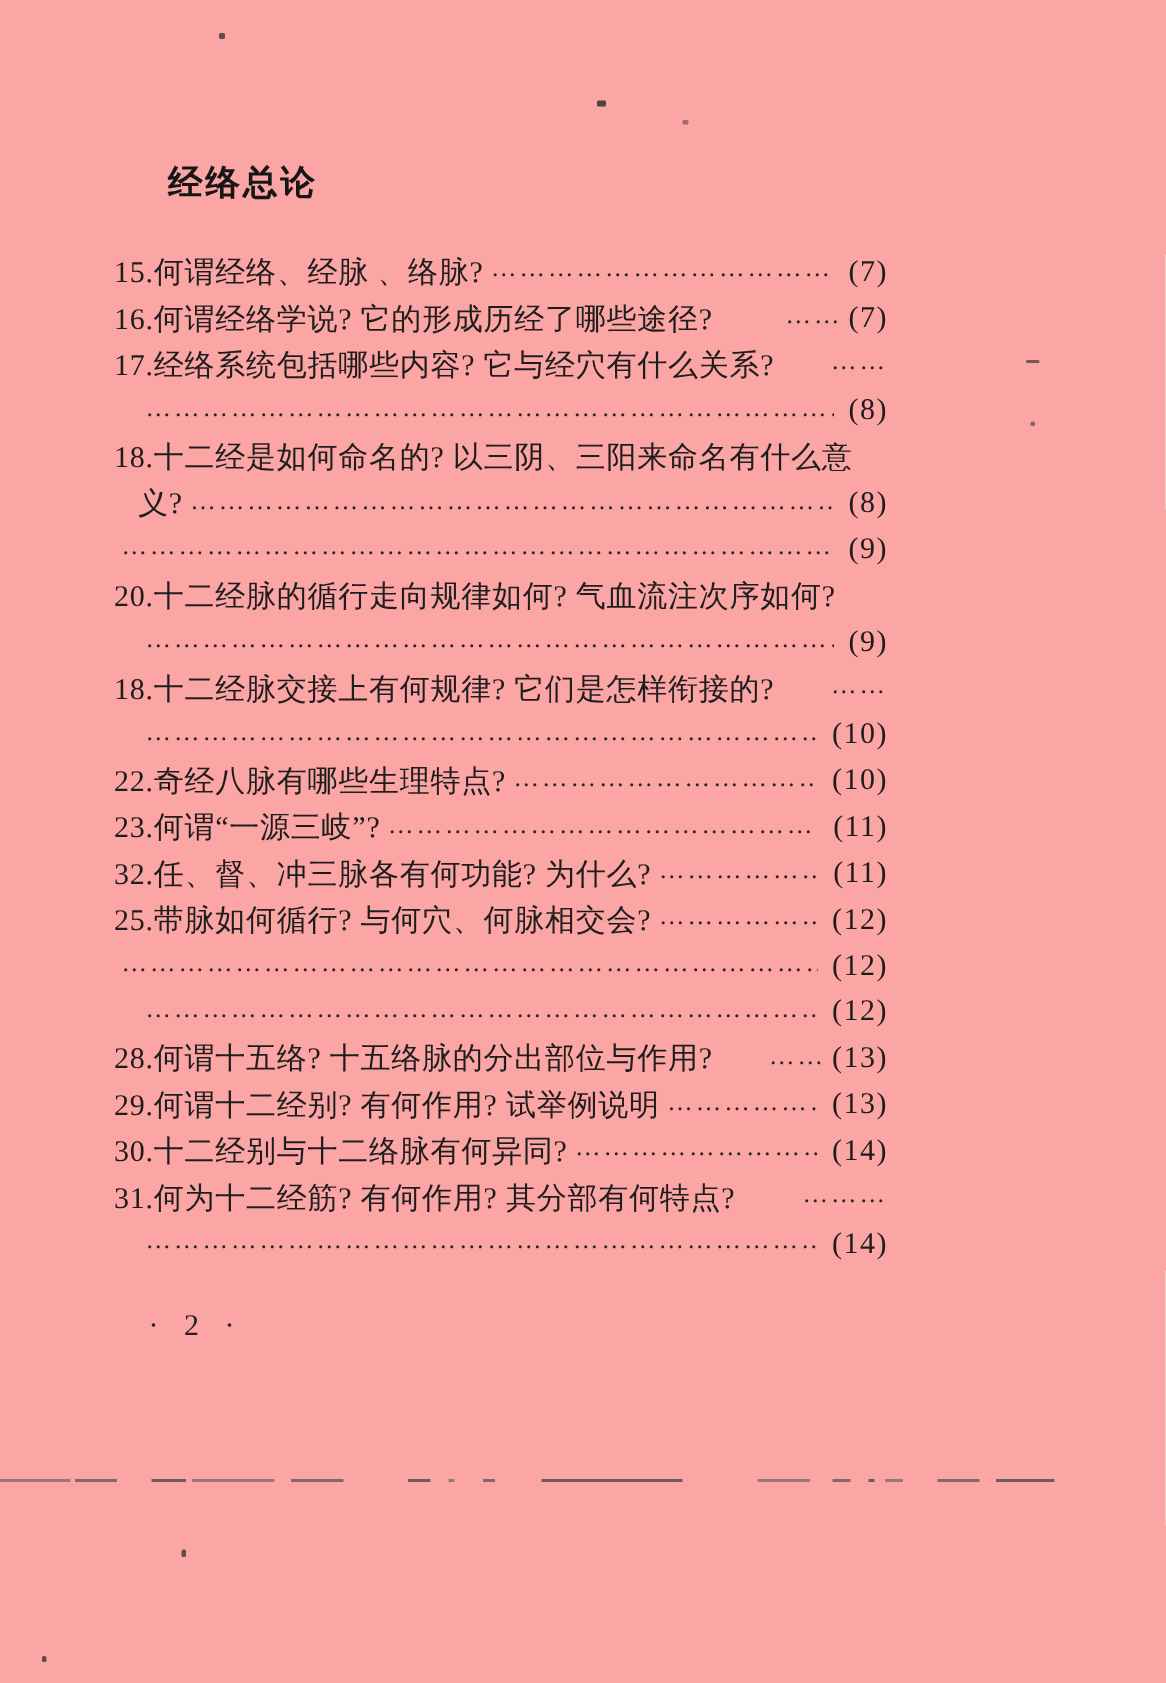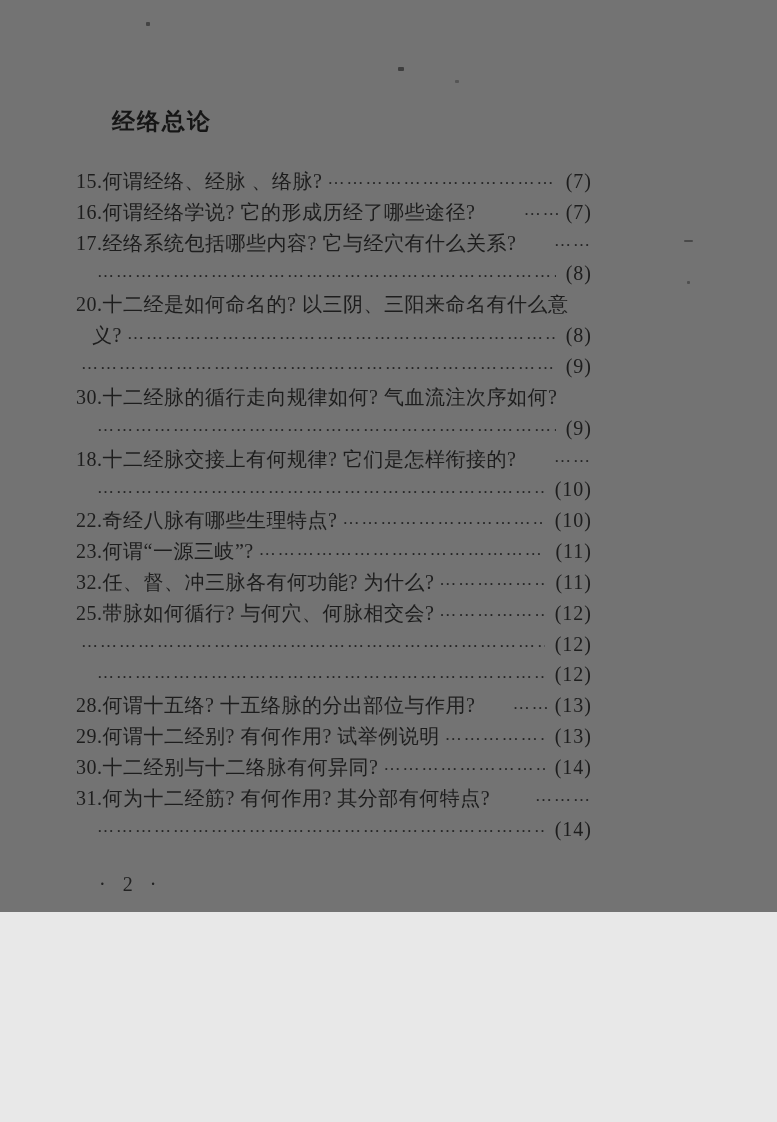--- a/index.html
+++ b/index.html
@@ -1,19 +1,19 @@
 <!DOCTYPE html>
 <html><head>
 <meta charset="utf-8">
 <style>
   html,body{margin:0;padding:0;background:#e8e8e8;}
   .page{
     position:relative;
-    width:777px;height:912px;
-    background:#737373;
+    width:777px;height:1122px;
+    background:#fca5a5;
     overflow:hidden;
     font-family:"Liberation Serif","DejaVu Serif",serif;
     color:#1d1d1d;
   }
   .heading{
     position:absolute;left:112px;top:106px;
     font-size:23px;font-weight:bold;letter-spacing:2px;
     color:#161616;
   }
   .toc{
@@ -62,33 +62,33 @@
       </div>
       <div class="toc-line">
         <span class="t-text">17.经络系统包括哪些内容? 它与经穴有什么关系?</span>
         <span class="t-dots tail">……</span>
       </div>
       <div class="toc-line indent">
         <span class="t-dots fill">………………………………………………………………………………………………</span>
         <span class="t-page">(8)</span>
       </div>
       <div class="toc-line">
-        <span class="t-text">20.十二经是如何命名的? 以三阴、三阳来命名有什么意</span>
+        <span class="t-text">18.十二经是如何命名的? 以三阴、三阳来命名有什么意</span>
       </div>
       <div class="toc-line indent">
         <span class="t-text">义?</span>
         <span class="t-dots fill">………………………………………………………………………………………………</span>
         <span class="t-page">(8)</span>
       </div>
       <div class="toc-line">
         <span class="t-dots fill">………………………………………………………………………………………………</span>
         <span class="t-page">(9)</span>
       </div>
       <div class="toc-line">
-        <span class="t-text">30.十二经脉的循行走向规律如何? 气血流注次序如何?</span>
+        <span class="t-text">20.十二经脉的循行走向规律如何? 气血流注次序如何?</span>
       </div>
       <div class="toc-line indent">
         <span class="t-dots fill">………………………………………………………………………………………………</span>
         <span class="t-page">(9)</span>
       </div>
       <div class="toc-line">
         <span class="t-text">18.十二经脉交接上有何规律? 它们是怎样衔接的?</span>
         <span class="t-dots tail">……</span>
       </div>
       <div class="toc-line indent">

